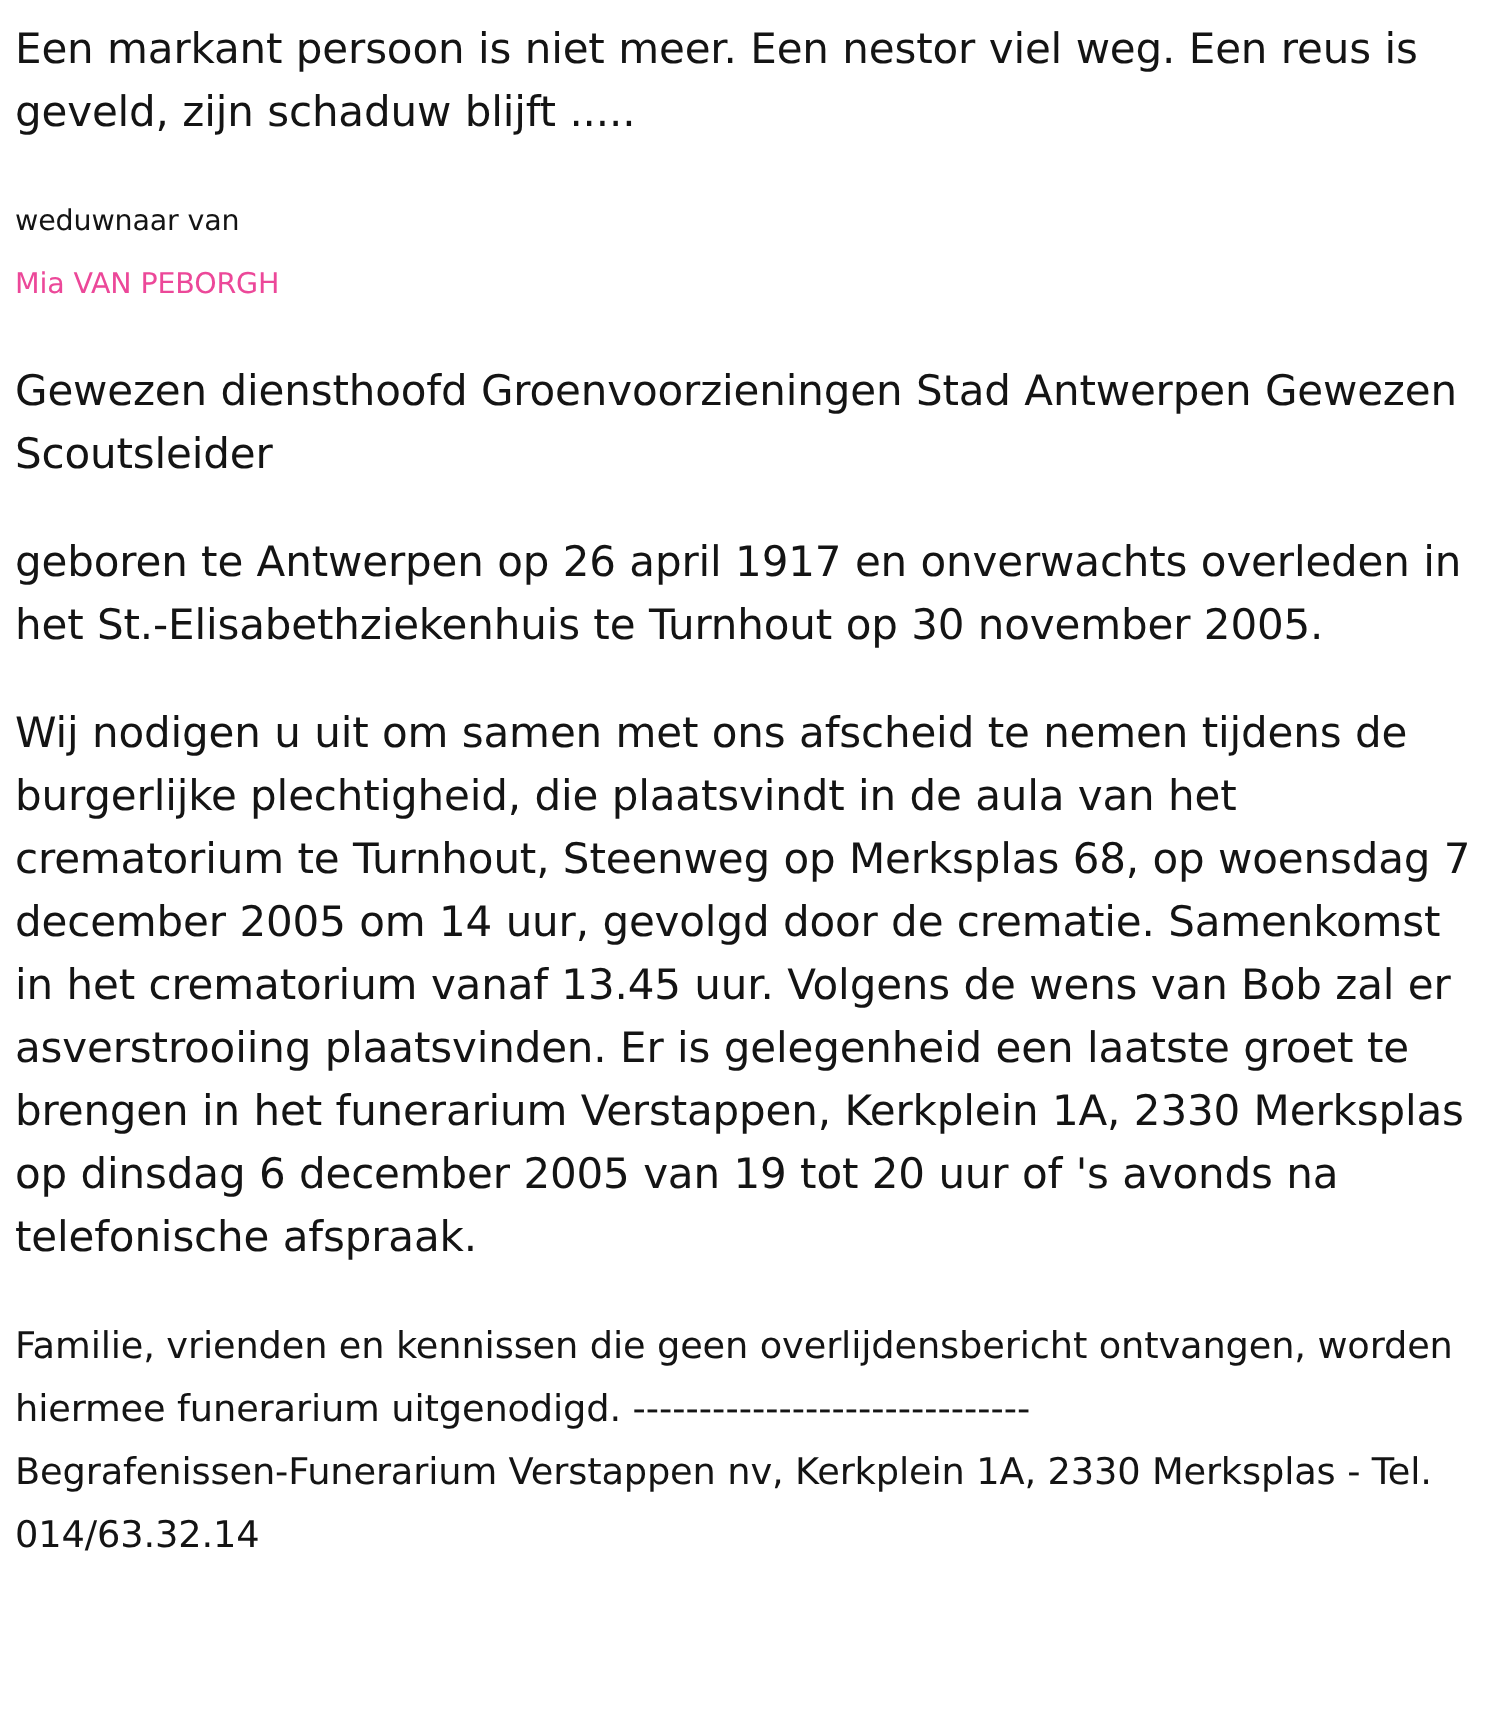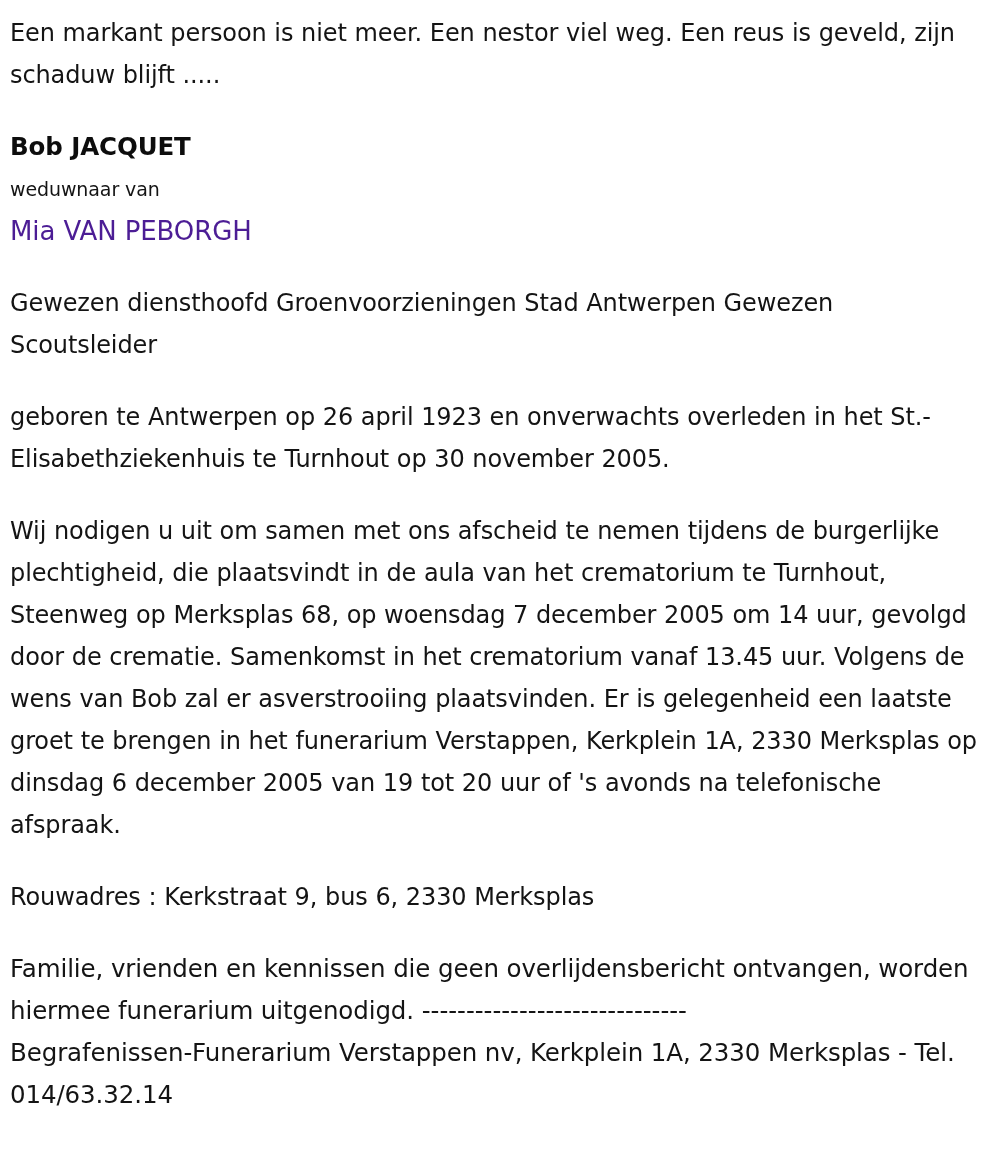--- a/index.html
+++ b/index.html
@@ -17,21 +17,21 @@
     -webkit-font-smoothing: antialiased;
   }
   .obituary-page {
     box-sizing: border-box;
     width: 1000px;
     height: 1152px;
     padding: 12px 14px 0 10px;
     background: #ffffff;
   }
   .para {
-    font-size: 24px;
+    font-size: 28px;
     line-height: 42px;
     letter-spacing: -0.1px;
     margin: 0 0 30px 0;
     color: #141414;
     max-width: 975px;
     word-spacing: 0.2px;
   }
   .para:last-child {
     margin-bottom: 0;
   }
@@ -47,25 +47,25 @@
     color: #0d0d0d;
   }
   .relation-line {
     font-size: 19px;
     line-height: 42px;
     margin: 0;
     letter-spacing: -0.1px;
     color: #141414;
   }
   .spouse-name {
-    font-size: 26px;
+    font-size: 19px;
     line-height: 42px;
     margin: 0;
     letter-spacing: -0.1px;
-    color: #4c1d95;
+    color: #ec4899;
   }
   .footer-note {
     font-size: 24.5px;
     line-height: 42px;
     letter-spacing: -0.1px;
     margin: 0;
     color: #141414;
     max-width: 975px;
   }
   .divider-dashes {
@@ -74,32 +74,30 @@
   }
 </style>
 </head>
 <body>
 
 <div class="obituary-page">
 
   <p class="para">Een markant persoon is niet meer. Een nestor viel weg. Een reus is geveld, zijn schaduw blijft .....</p>
 
   <div class="name-block">
-    <p class="deceased-name">Bob JACQUET</p>
     <p class="relation-line">weduwnaar van</p>
     <p class="spouse-name">Mia VAN PEBORGH</p>
   </div>
 
   <p class="para">Gewezen diensthoofd Groenvoorzieningen Stad Antwerpen Gewezen Scoutsleider</p>
 
-  <p class="para">geboren te Antwerpen op 26 april 1923 en onverwachts overleden in het St.-Elisabethziekenhuis te Turnhout op 30 november 2005.</p>
+  <p class="para">geboren te Antwerpen op 26 april 1917 en onverwachts overleden in het St.-Elisabethziekenhuis te Turnhout op 30 november 2005.</p>
 
   <p class="para">Wij nodigen u uit om samen met ons afscheid te nemen tijdens de burgerlijke plechtigheid, die plaatsvindt in de aula van het crematorium te Turnhout, Steenweg op Merksplas 68, op woensdag 7 december 2005 om 14 uur, gevolgd door de crematie. Samenkomst in het crematorium vanaf 13.45 uur. Volgens de wens van Bob zal er asverstrooiing plaatsvinden. Er is gelegenheid een laatste groet te brengen in het funerarium Verstappen, Kerkplein 1A, 2330 Merksplas op dinsdag 6 december 2005 van 19 tot 20 uur of 's avonds na telefonische afspraak.</p>
 
-  <p class="para">Rouwadres : Kerkstraat 9, bus 6, 2330 Merksplas</p>
 
   <p class="footer-note">
     <span>Familie, vrienden en kennissen die geen overlijdensbericht ontvangen, worden hiermee funerarium uitgenodigd.</span>
     <span class="divider-dashes">------------------------------</span><br>
     <span>Begrafenissen-Funerarium Verstappen nv, Kerkplein 1A, 2330 Merksplas - Tel. 014/63.32.14</span>
   </p>
 
 </div>
 
 </body></html>

